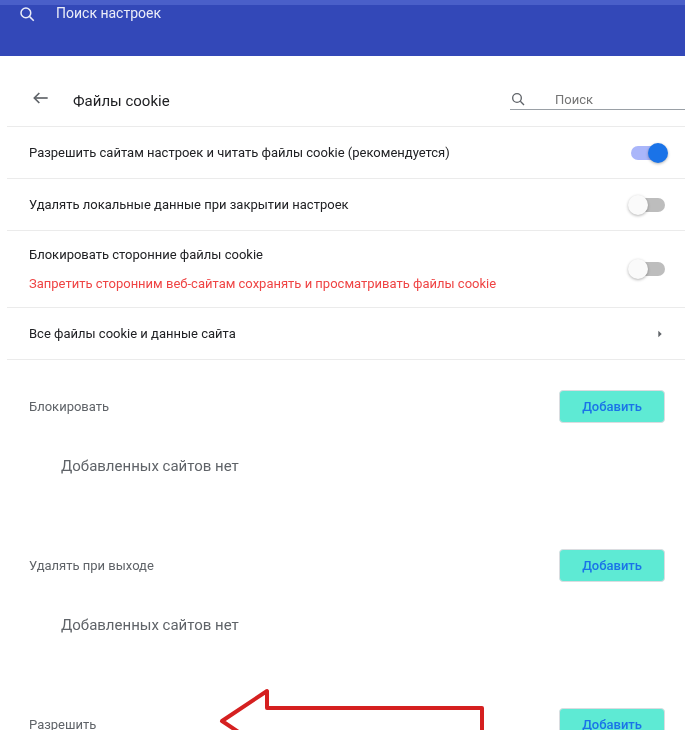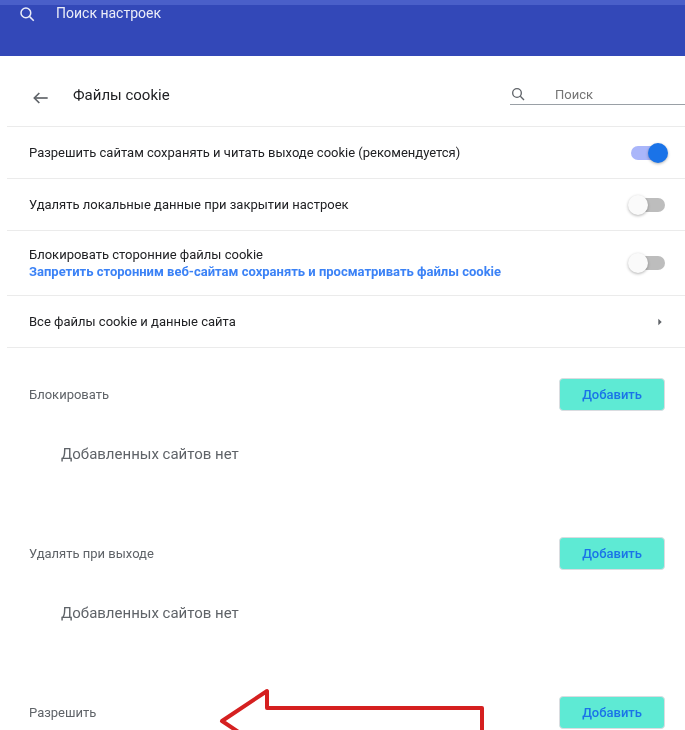--- a/index.html
+++ b/index.html
@@ -36,21 +36,21 @@
       position: absolute;
       top: 66px;
       left: 7px;
       right: 0;
       bottom: 0;
       background: #fff;
       padding: 20px 0 0 0;
     }
     .header-row {
       display: flex;
-      align-items: flex-start;
+      align-items: flex-end;
       padding: 0 0 16px 22px;
     }
     .back-btn {
       width: 24px;
       height: 24px;
       display: inline-flex;
       align-items: center;
       justify-content: center;
       color: #5f6368;
       margin-right: 20px;
@@ -98,23 +98,22 @@
     }
     .setting-text {
       flex: 1;
     }
     .setting-title {
       font-size: 13px;
       color: #202124;
     }
     .setting-sub {
       font-size: 13px;
-      color: #3b82f6;
-      margin-top: 2px;
-      font-weight: bold;
+      color: #ef4444;
+      margin-top: 14px;
     }
     .toggle {
       position: relative;
       width: 34px;
       height: 14px;
       border-radius: 7px;
     }
     .toggle.on {
       background: #aab6fa;
     }
@@ -209,21 +208,21 @@
         </svg>
       </span>
       <input class="search-input" placeholder="Поиск" style="">
     </div>
   </div>
 
   <div class="settings-list">
 
     <div class="setting-row">
       <div class="setting-text">
-        <div class="setting-title">Разрешить сайтам сохранять и читать выходе cookie (рекомендуется)</div>
+        <div class="setting-title">Разрешить сайтам настроек и читать файлы cookie (рекомендуется)</div>
       </div>
       <div class="toggle on">
           <div class="knob"></div>
         </div>
     </div>
 
     <div class="setting-row">
       <div class="setting-text">
         <div class="setting-title">Удалять локальные данные при закрытии настроек</div>
       </div>

